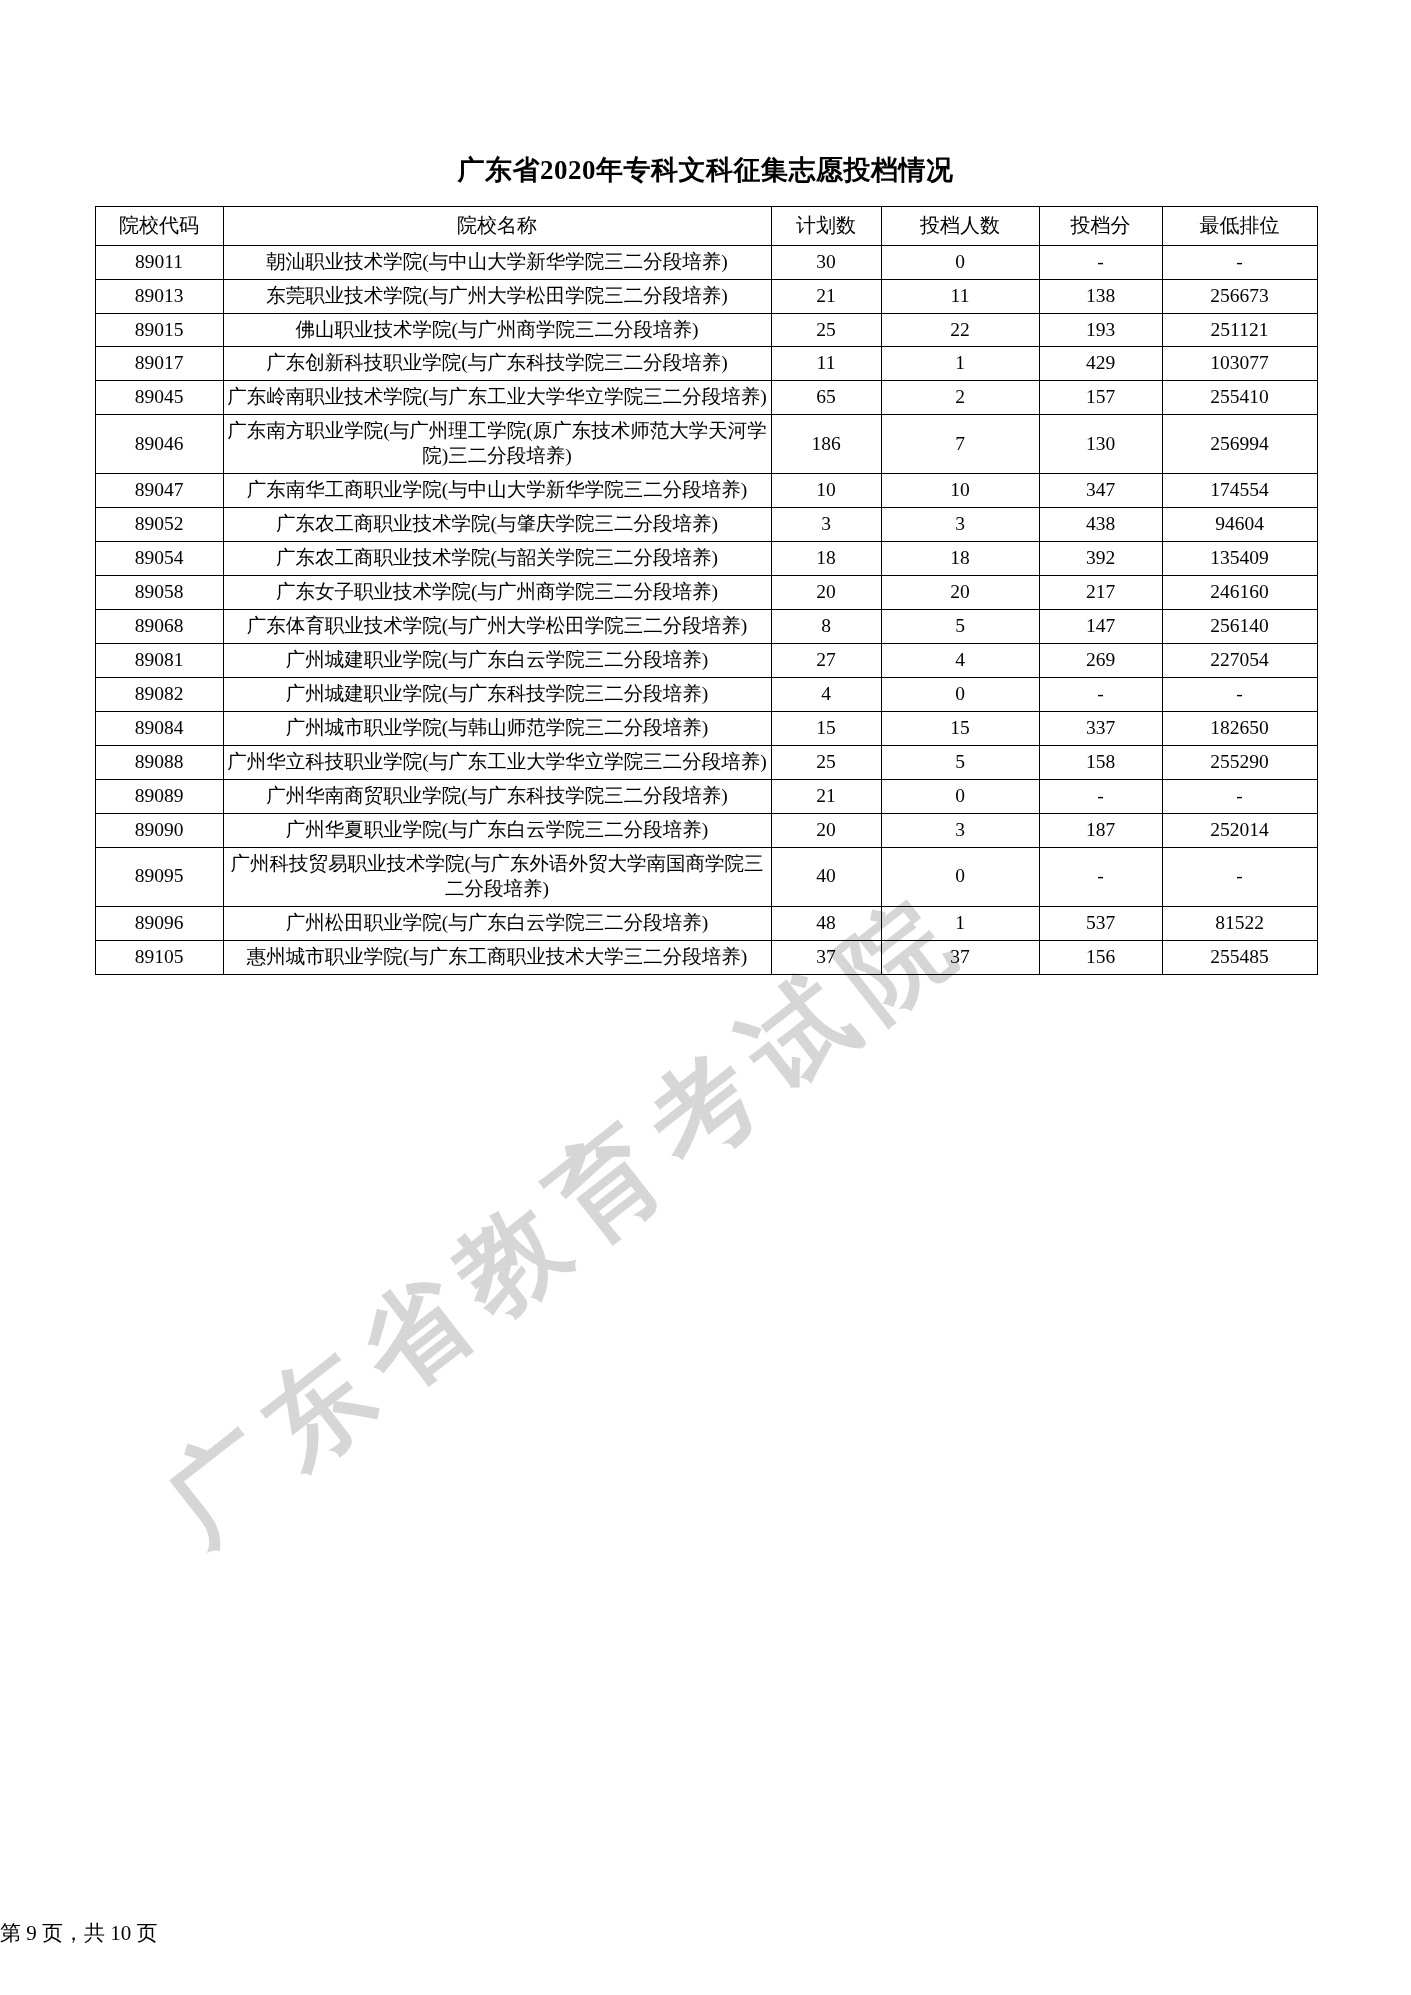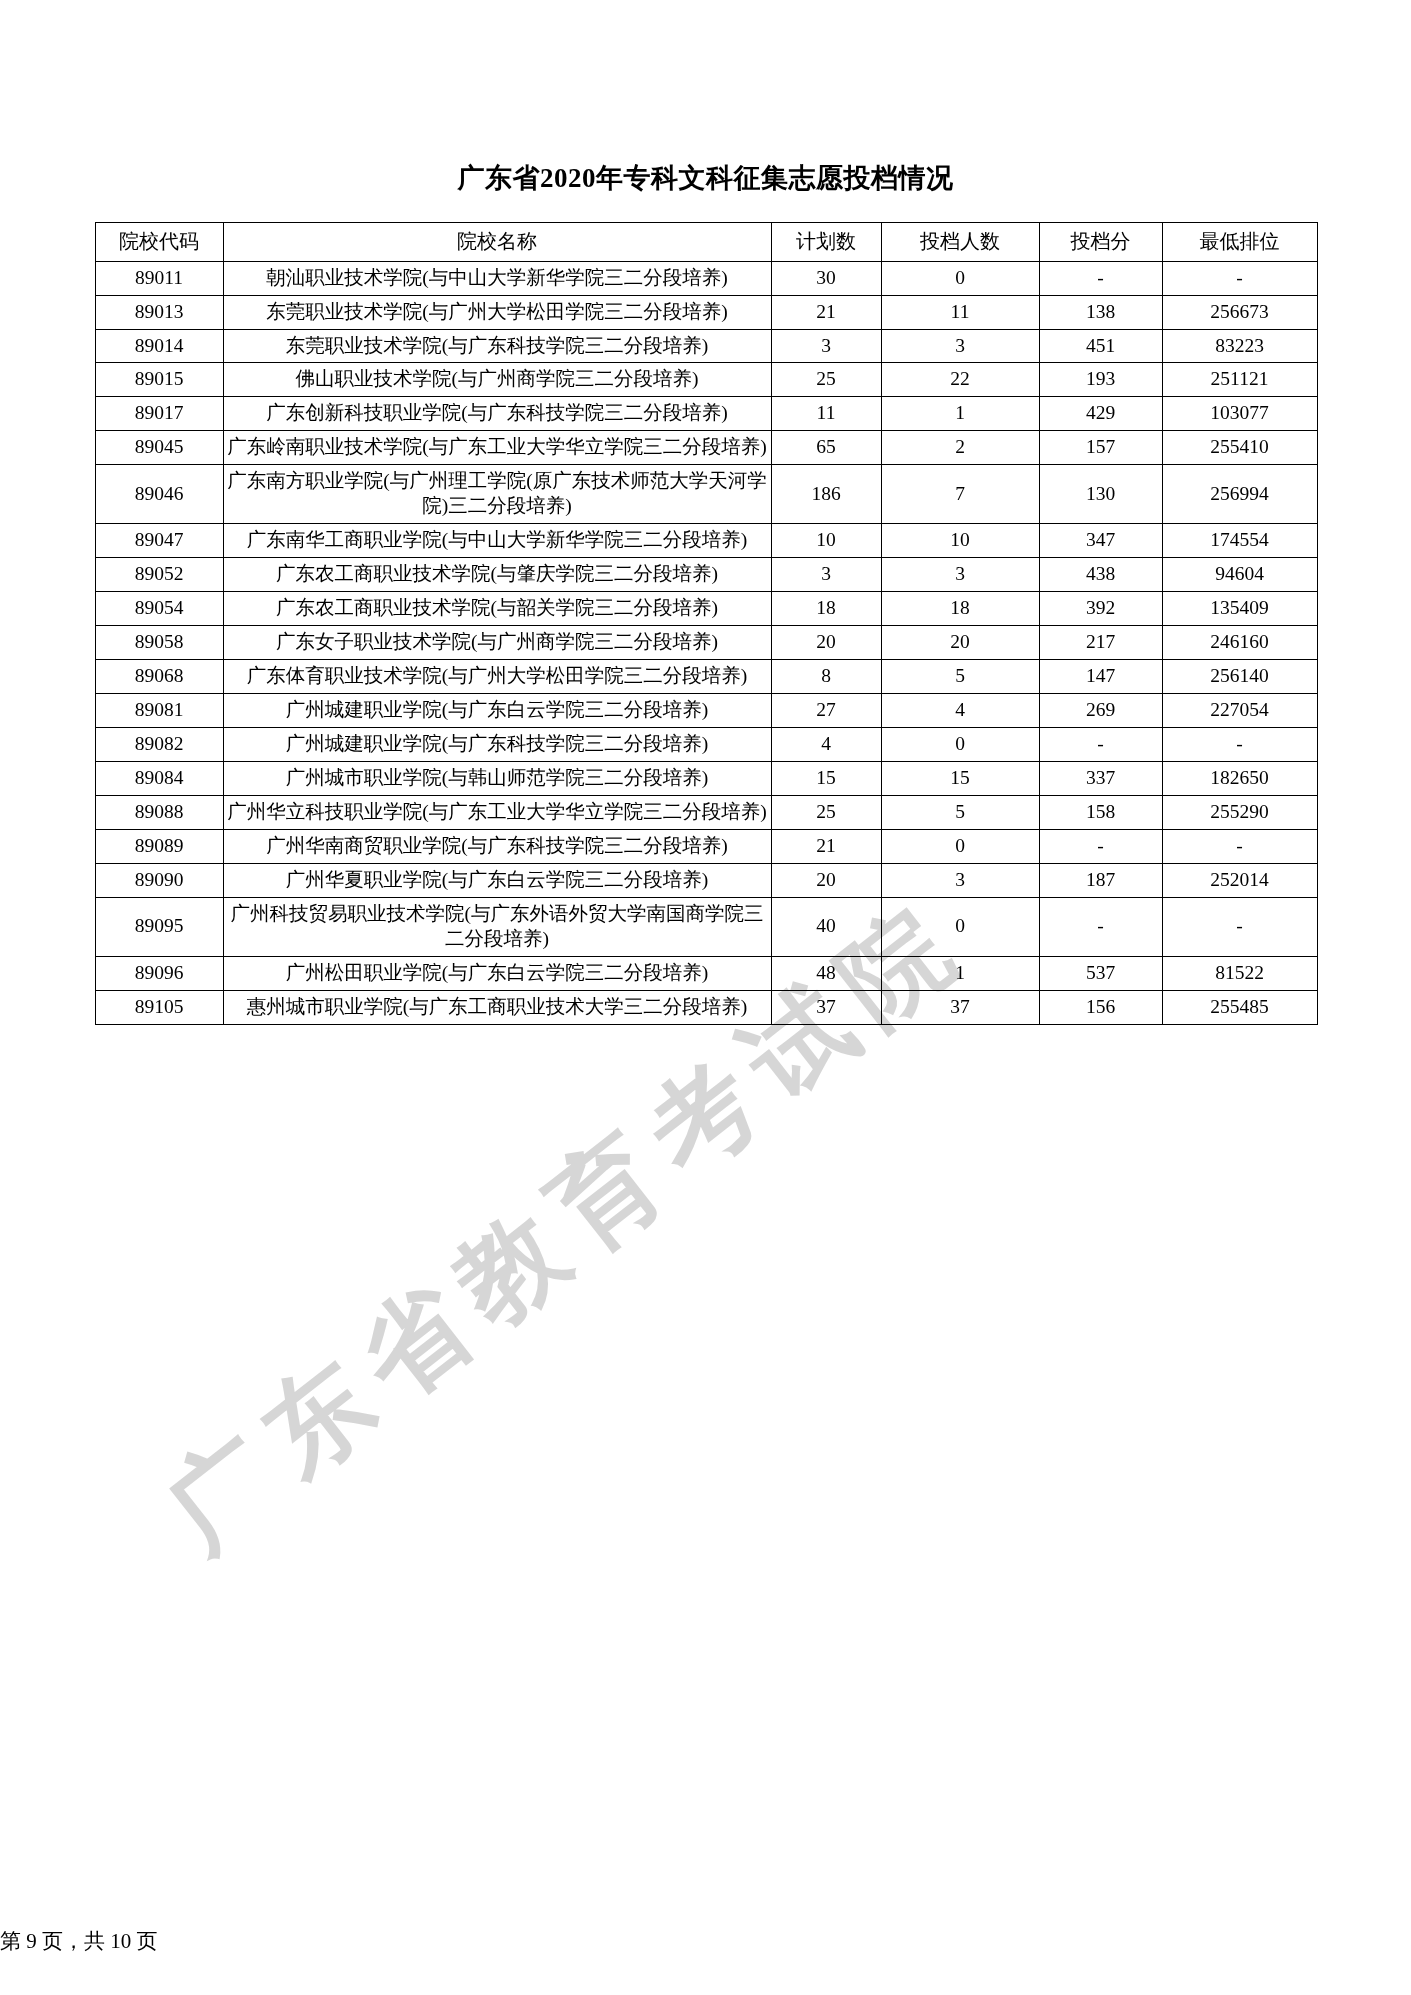--- a/index.html
+++ b/index.html
@@ -20,21 +20,21 @@
     width: 1411px;
     height: 1995px;
     box-sizing: border-box;
     padding: 0;
   }
   .doc-title {
     text-align: center;
     font-size: 27px;
     font-weight: bold;
     letter-spacing: 0.5px;
-    margin: 12px;
+    margin: 4px;
     padding-top: 148px;
     padding-bottom: 14px;
   }
   .table-wrap {
     margin: 0 auto;
     width: 1222px;
     position: relative;
     z-index: 2;
   }
   table.report {
@@ -145,28 +145,20 @@
           </tr>
           <tr>
             <td>89013</td>
             <td class="name">东莞职业技术学院(与广州大学松田学院三二分段培养)</td>
             <td>21</td>
             <td>11</td>
             <td>138</td>
             <td>256673</td>
           </tr>
           <tr>
-            <td>89014</td>
-            <td class="name">东莞职业技术学院(与广东科技学院三二分段培养)</td>
-            <td>3</td>
-            <td>3</td>
-            <td>451</td>
-            <td>83223</td>
-          </tr>
-          <tr>
             <td>89015</td>
             <td class="name">佛山职业技术学院(与广州商学院三二分段培养)</td>
             <td>25</td>
             <td>22</td>
             <td>193</td>
             <td>251121</td>
           </tr>
           <tr>
             <td>89017</td>
             <td class="name">广东创新科技职业学院(与广东科技学院三二分段培养)</td>

